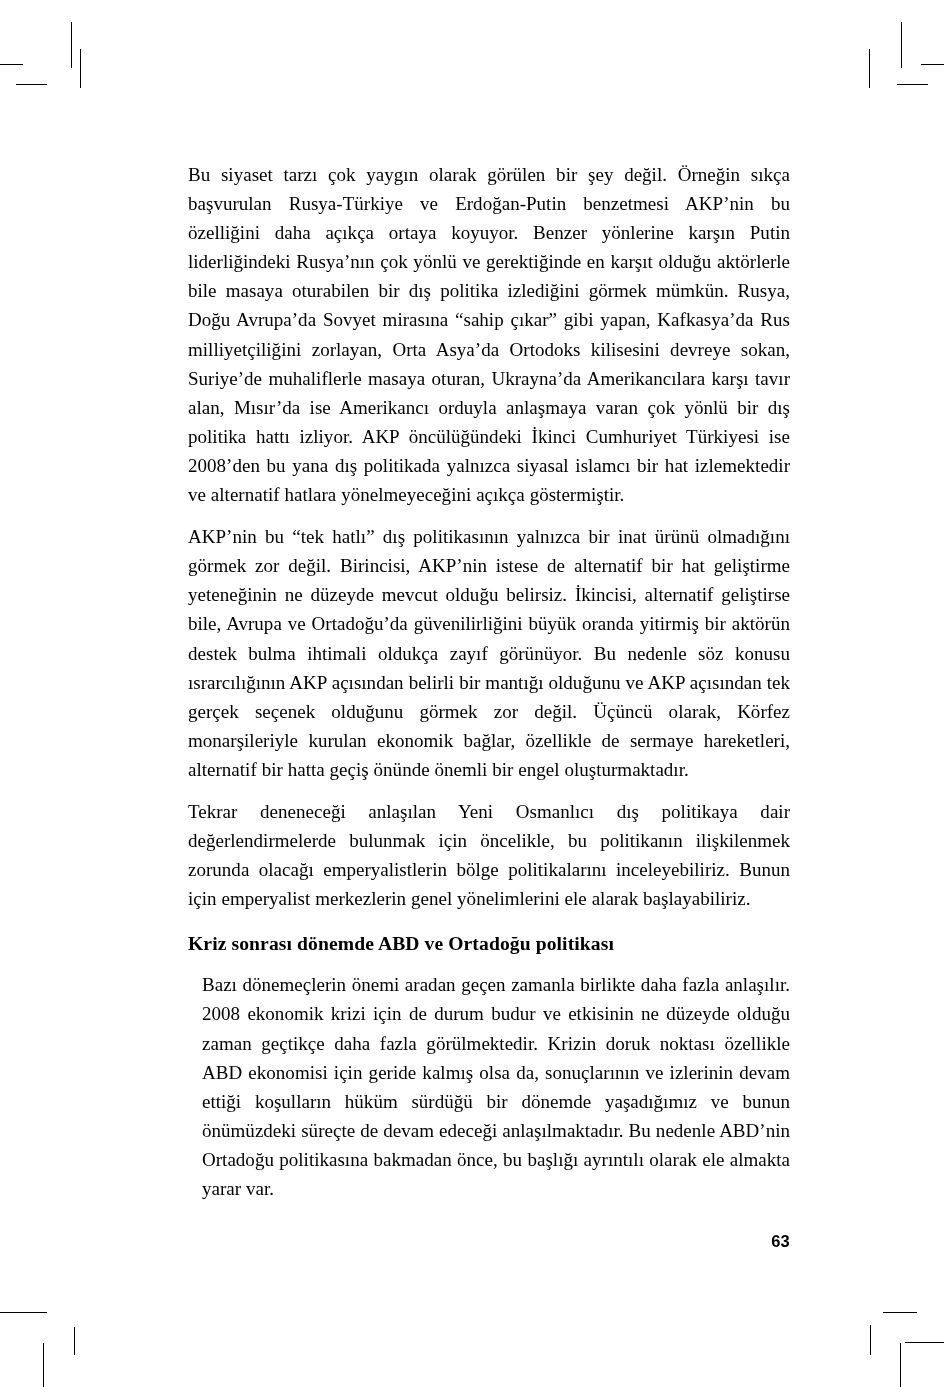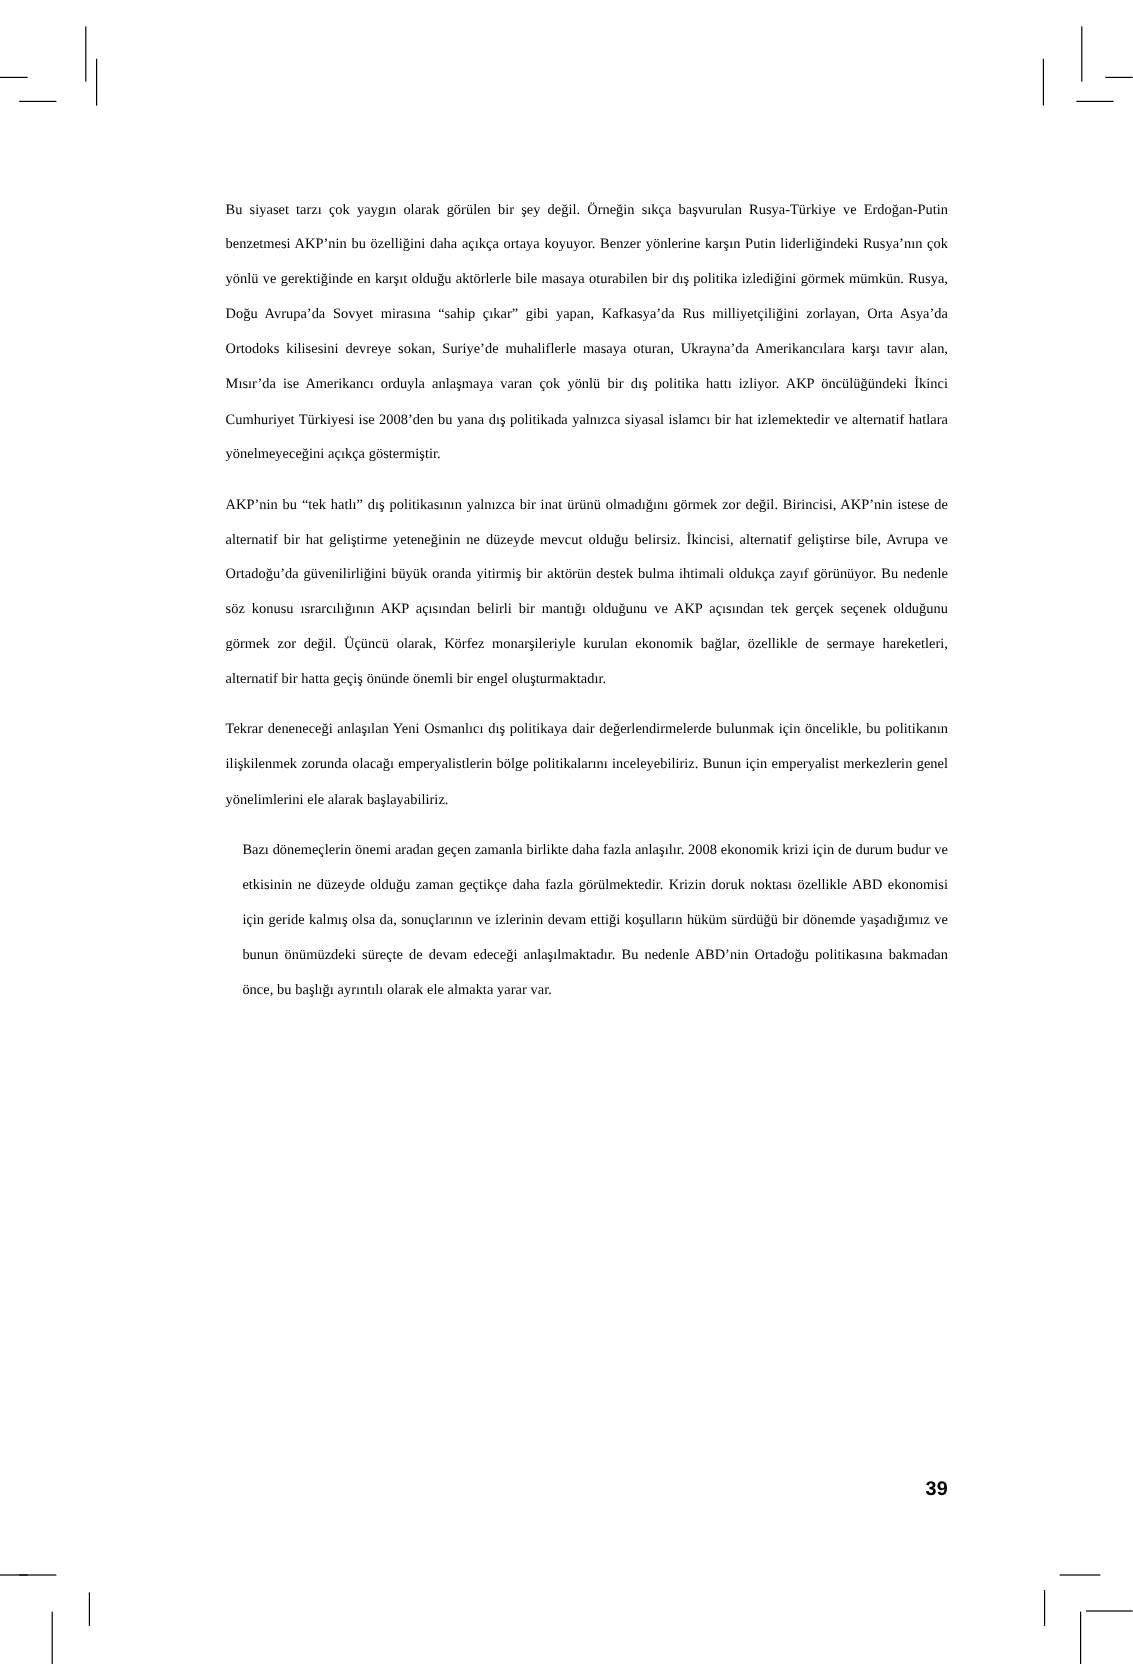--- a/index.html
+++ b/index.html
@@ -27,21 +27,21 @@
   
   .page-body {
     position: absolute;
     left: 188px;
     top: 160px;
     width: 602px;
   }
 
   p.para {
     margin: 0 0 13px 0;
-    font-size: 12px;
+    font-size: 19px;
     line-height: 29.1px;
     text-align: justify;
     text-justify: inter-word;
     hyphens: manual;
     -webkit-hyphens: manual;
     letter-spacing: 0.02px;
     word-spacing: 0.1px;
   }
   p.para:last-of-type { margin-bottom: 0; margin-left: 14px; }
 
@@ -95,18 +95,19 @@
 <div class="crop h" style="left:883px; top:1312px; width:34px;"></div>
 
 <main class="page-body">
 
   <p class="para">Bu siyaset tarzı çok yaygın olarak görülen bir şey değil. Örneğin sıkça başvurulan Rusya-Türkiye ve Erdoğan-Putin benzetmesi AKP’nin bu özelliğini daha açıkça ortaya koyuyor. Benzer yönlerine karşın Putin liderliğindeki Rusya’nın çok yönlü ve gerektiğinde en karşıt olduğu aktörlerle bile masaya oturabilen bir dış politika izlediğini görmek mümkün. Rusya, Doğu Avrupa’da Sovyet mirasına “sahip çıkar” gibi yapan, Kafkasya’da Rus milliyetçiliğini zorlayan, Orta Asya’da Ortodoks kilisesini devreye sokan, Suriye’de muhaliflerle masaya oturan, Ukrayna’da Amerikancılara karşı tavır alan, Mısır’da ise Amerikancı orduyla anlaşmaya varan çok yönlü bir dış politika hattı izliyor. AKP öncülüğündeki İkinci Cumhuriyet Türkiyesi ise 2008’den bu yana dış politikada yalnızca siyasal islamcı bir hat izlemektedir ve alternatif hatlara yönelmeyeceğini açıkça göstermiştir.</p>
 
   <p class="para">AKP’nin bu “tek hatlı” dış politikasının yalnızca bir inat ürünü olmadığını görmek zor değil. Birincisi, AKP’nin istese de alternatif bir hat geliştirme yeteneğinin ne düzeyde mevcut olduğu belirsiz. İkincisi, alternatif geliştirse bile, Avrupa ve Ortadoğu’da güvenilirliğini büyük oranda yitirmiş bir aktörün destek bulma ihtimali oldukça zayıf görünüyor. Bu nedenle söz konusu ısrarcılığının AKP açısından belirli bir mantığı olduğunu ve AKP açısından tek gerçek seçenek olduğunu görmek zor değil. Üçüncü olarak, Körfez monarşileriyle  kurulan ekonomik bağlar, özellikle de sermaye hareketleri, alternatif bir hatta geçiş önünde önemli bir engel oluşturmaktadır.</p>
 
   <p class="para">Tekrar deneneceği anlaşılan Yeni Osmanlıcı dış politikaya dair değerlendirmelerde bulunmak için öncelikle, bu politikanın ilişkilenmek zorunda olacağı emperyalistlerin bölge politikalarını inceleyebiliriz. Bunun için emperyalist merkezlerin genel yönelimlerini ele alarak başlayabiliriz.</p>
 
+  <h2 class="section-heading">Kriz sonrası dönemde ABD ve Ortadoğu politikası</h2>
 
   <p class="para">Bazı dönemeçlerin önemi aradan geçen zamanla birlikte daha fazla anlaşılır. 2008 ekonomik krizi için de durum budur ve etkisinin ne düzeyde olduğu zaman geçtikçe daha fazla görülmektedir. Krizin doruk noktası özellikle ABD ekonomisi için geride kalmış olsa da, sonuçlarının ve izlerinin devam ettiği koşulların hüküm sürdüğü bir dönemde yaşadığımız ve bunun önümüzdeki süreçte de devam edeceği anlaşılmaktadır. Bu nedenle ABD’nin Ortadoğu politikasına bakmadan önce, bu başlığı ayrıntılı olarak ele almakta yarar var.</p>
 
 </main>
 
-<div class="folio">39</div>
+<div class="folio">63</div>
 
 </body></html>

